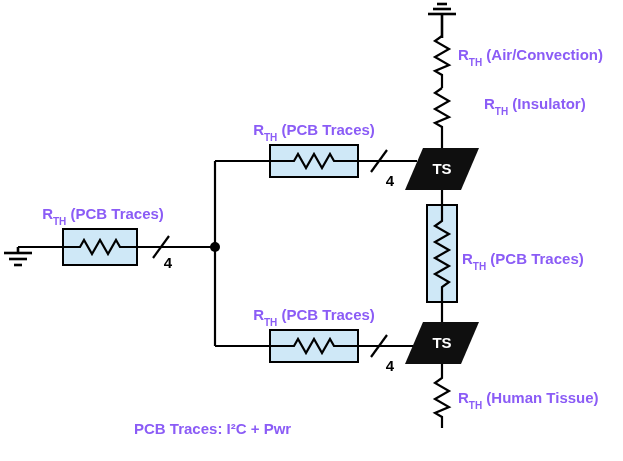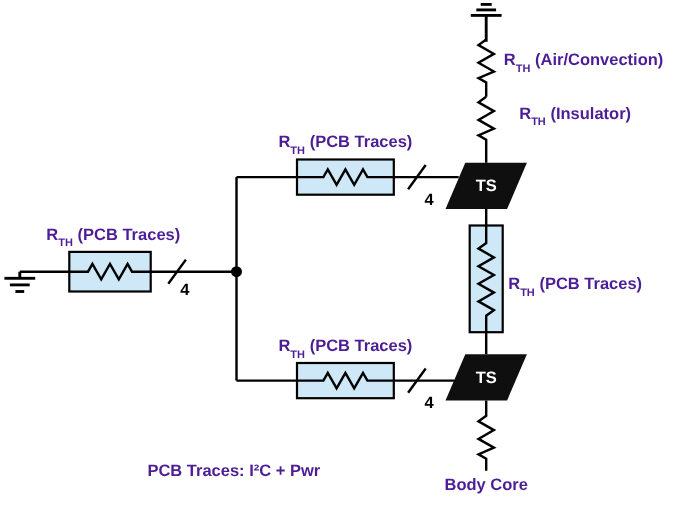--- a/index.html
+++ b/index.html
@@ -6,21 +6,21 @@
   .stage{
     position:relative;width:623px;height:461px;
     background:var(--background,#ffffff);
     font-family:"Liberation Sans",sans-serif;
     overflow:hidden;
   }
   .stage svg{position:absolute;left:0;top:0;}
   .lbl{
     position:absolute;
     font-weight:bold;font-size:15px;line-height:1.15;
-    color:#4c1d95;white-space:nowrap;
+    color:#8b5cf6;white-space:nowrap;
   }
   .lbl sub{font-size:10px;font-weight:bold;position:relative;top:2px;}
   .centerx{transform:translateX(-50%);}
   .svgtext{
     font-family:"Liberation Sans",sans-serif;
     font-weight:bold;font-size:15px;fill:#000;
   }
   .ts-text{fill:var(--ts_text,#ffffff);}
   .wire{stroke:var(--line,#000);stroke-width:2.2;fill:none;}
   .thick{stroke-width:2.6;}
@@ -85,38 +85,40 @@
     <polyline class="wire" points="270,346 294,346 298,339 306,353 314,339 322,353 330,339 334,346 358,346"></polyline>
     <line class="wire" x1="358" y1="346" x2="413" y2="346"></line>
     <line class="wire" x1="371" y1="357" x2="387" y2="335"></line>
     <text class="svgtext" x="390" y="371" text-anchor="middle">4</text>
   </svg>
 
   <div class="lbl" style="left:458px;top:46px;">
     <span>R</span><sub>TH</sub><span> (Air/Convection)</span>
   </div>
 
-  <div class="lbl" style="left:472px;top:95px;">
+  <div class="lbl" style="left:484px;top:95px;">
     <span>R</span><sub>TH</sub><span> (Insulator)</span>
   </div>
 
   <div class="lbl centerx" style="left:314px;top:121px;">
     <span>R</span><sub>TH</sub><span> (PCB Traces)</span>
   </div>
 
   <div class="lbl centerx" style="left:103px;top:205px;">
     <span>R</span><sub>TH</sub><span> (PCB Traces)</span>
   </div>
 
   <div class="lbl" style="left:462px;top:250px;">
     <span>R</span><sub>TH</sub><span> (PCB Traces)</span>
   </div>
 
   <div class="lbl centerx" style="left:314px;top:306px;">
     <span>R</span><sub>TH</sub><span> (PCB Traces)</span>
   </div>
 
+  <div class="lbl" style="left:458px;top:389px;">
+    <span>R</span><sub>TH</sub><span> (Human Tissue)</span>
+  </div>
 
   <div class="lbl" style="left:134px;top:375px;margin-top:45px;">PCB Traces: I²C + Pwr</div>
 
-  <div class="lbl centerx" style="left:442px;top:432px;">Body Core</div>
 
 </div>
 
 </body></html>

